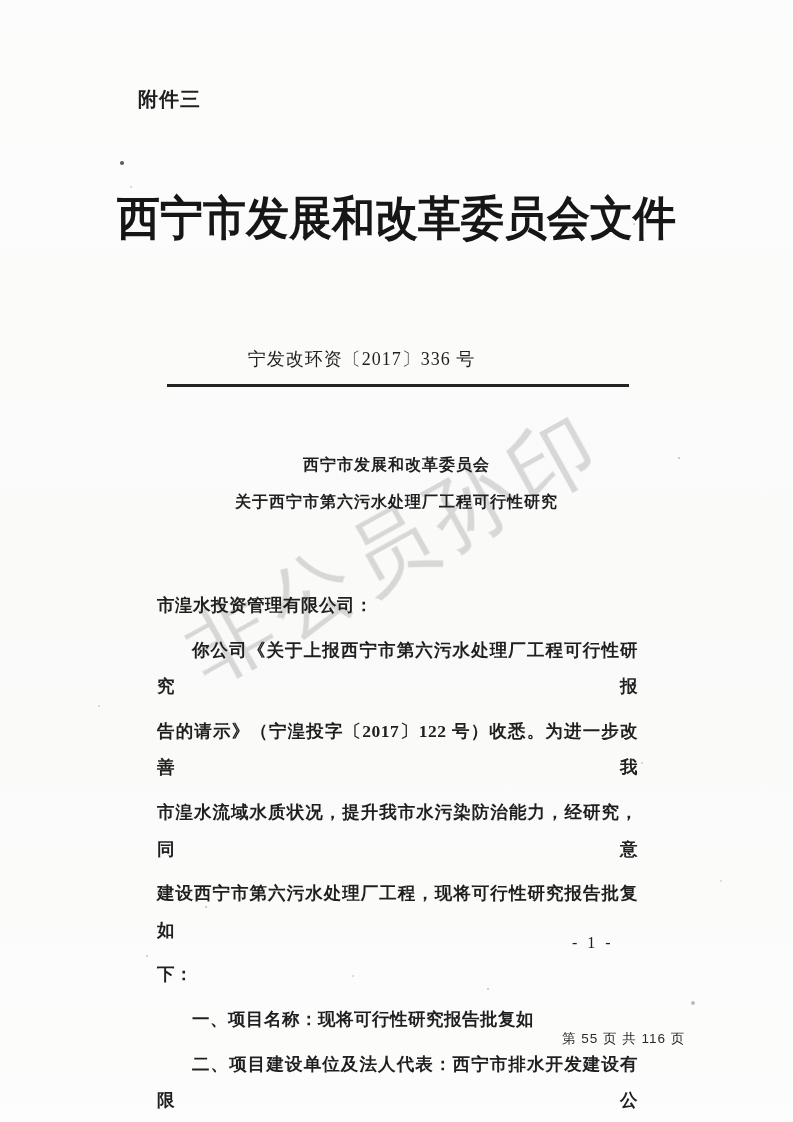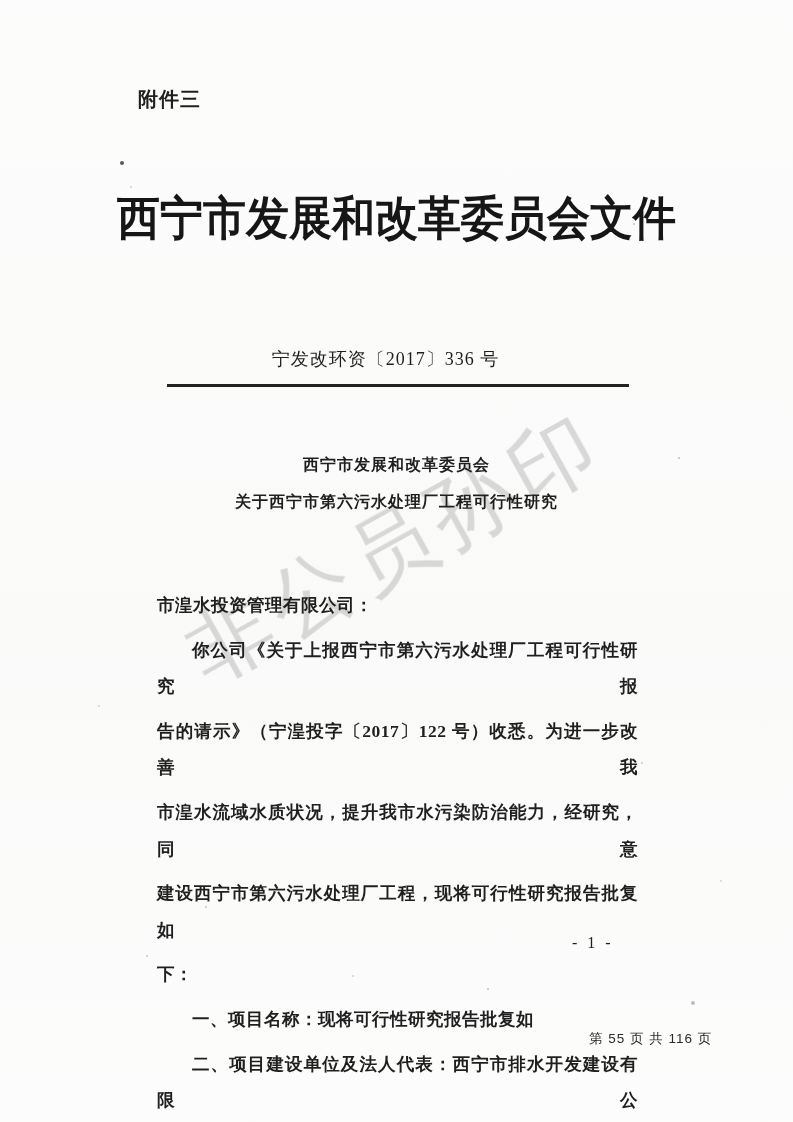--- a/index.html
+++ b/index.html
@@ -45,21 +45,20 @@
     transform: scaleY(1.08);
   }
   .doc-number {
     position: absolute;
     left: 0;
     width: 723px;
     top: 347px;
     text-align: center;
     font-size: 18px;
     letter-spacing: 1px;
-    padding-left: 24px;
   }
   .rule {
     position: absolute;
     left: 167px;
     top: 384px;
     width: 462px;
     height: 3px;
     background: #232323;
   }
   .doc-title {
@@ -122,21 +121,20 @@
     letter-spacing: 3px;
   }
   .viewer-footer {
     position: absolute;
     left: 562px;
     top: 1030px;
     font-family: "Liberation Sans", sans-serif;
     font-size: 13.5px;
     color: #2b2b2b;
     letter-spacing: 1px;
-    margin-left: 27px;
   }
   
   .speckles {
     position: absolute;
     left: 0; top: 0;
     width: 2px; height: 2px;
     background: transparent;
     border-radius: 50%;
     box-shadow:
       121px 162px 0 1px #5a5a5a,

